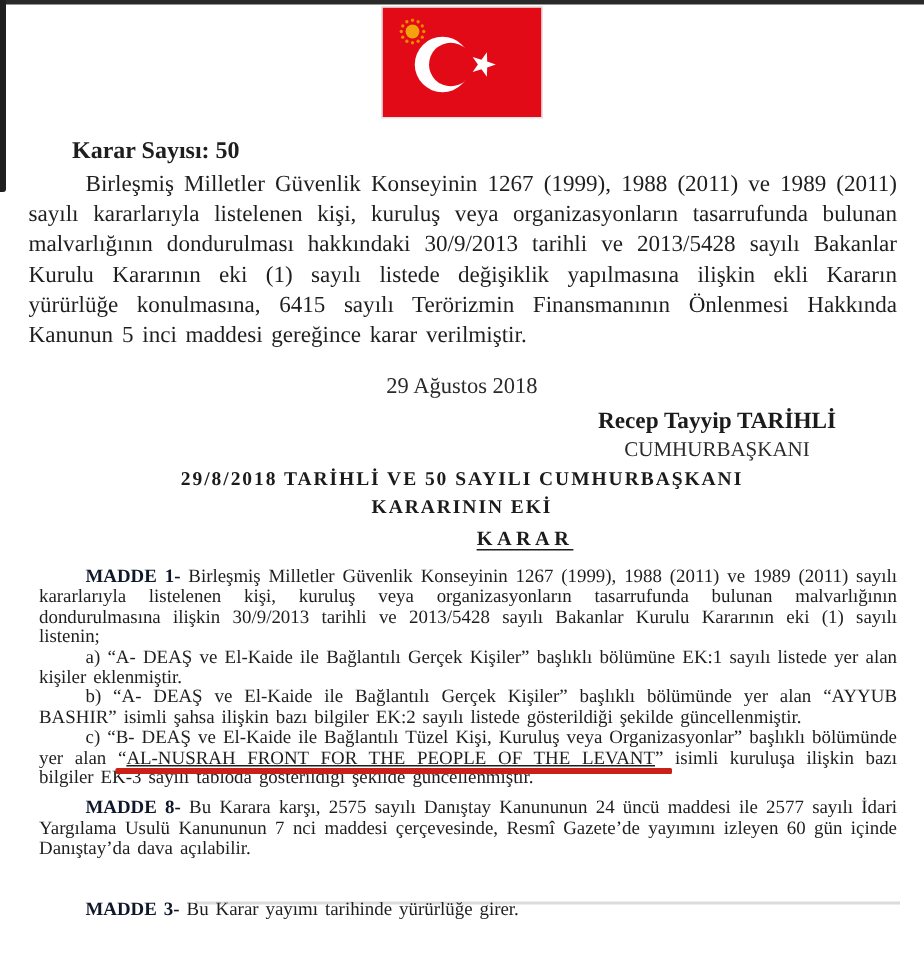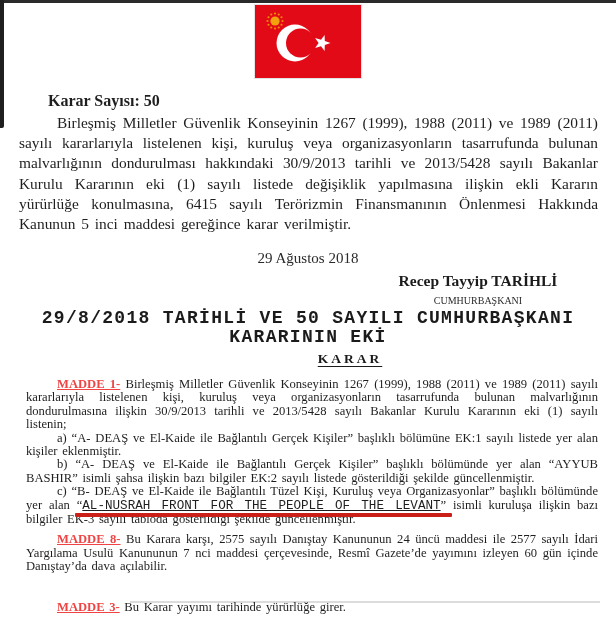--- a/index.html
+++ b/index.html
@@ -23,46 +23,45 @@
 
   .intro{
     position:absolute;top:113px;left:19px;width:579px;margin:0;
     font-size:15.4px;line-height:20.2px;text-align:justify;text-indent:38px;
     word-spacing:2px;color:#1e1e1e;
   }
 
   .date{position:absolute;top:250px;left:0;width:616px;text-align:center;font-size:15px;color:#2a2a2a;}
   .sig{position:absolute;top:271px;left:354px;width:248px;text-align:center;}
   .sig-name{font-size:15.5px;font-weight:bold;line-height:20px;color:#1b1b1b;}
-  .sig-title{font-size:10px;line-height:20px;color:#2a2a2a;}
+  .sig-title{font-size:14px;line-height:20px;color:#2a2a2a;}
 
   .annex-heading{position:absolute;top:309px;left:0;width:616px;text-align:center;}
-  .annex-heading div{font-size:18px;font-weight:bold;letter-spacing:1.3px;line-height:19px;color:#1b1b1b;font-family:Liberation Mono, monospace;}
+  .annex-heading div{font-size:13px;font-weight:bold;letter-spacing:1.3px;line-height:19px;color:#1b1b1b;}
 
   .karar-title{
     position:absolute;top:351px;left:0;width:616px;text-align:center;
     font-size:13.5px;font-weight:bold;letter-spacing:3px;color:#1b1b1b;padding-left:42px;
   }
   .karar-title span{text-decoration:underline;text-underline-offset:3px;}
 
   .annex-body{position:absolute;top:378px;left:26px;width:572px;}
   .annex-body p{
     margin:0;font-size:12.6px;line-height:13.4px;text-align:justify;
     text-indent:31px;word-spacing:1.5px;color:#1e1e1e;
   }
   .annex-body p.m2{margin-top:7px;}
   .annex-body p.m3{margin-top:27px;}
   .annex-body p.m4{margin-top:9px;}
-  .annex-body b{font-weight:bold;color:#ef4444;text-decoration:underline;}
+  .annex-body b{font-weight:bold;color:#0f172a;}
 
   .hl{
     position:relative;
     text-decoration:underline;
     white-space:nowrap;
-    font-family:Liberation Mono, monospace;
   }
   .hl::after{
     content:"";
     position:absolute;left:-7px;right:-11px;bottom:-4.5px;height:4px;
     background:#c9201a;border-radius:1px;
   }
 </style>
 </head>
 <body>
 

